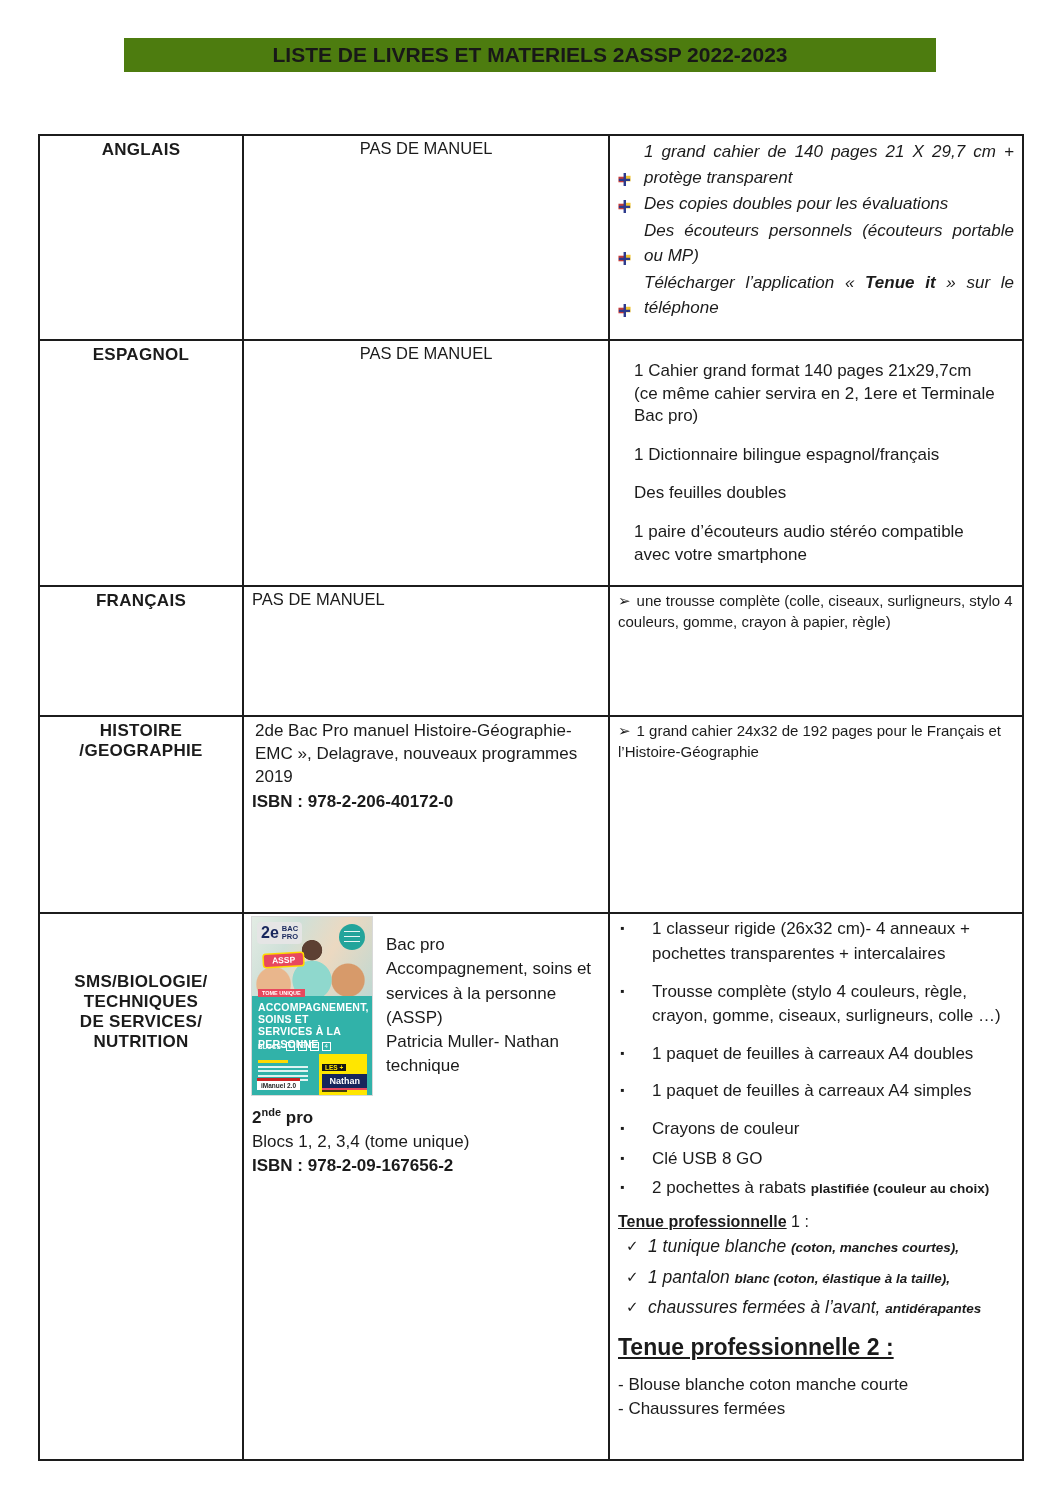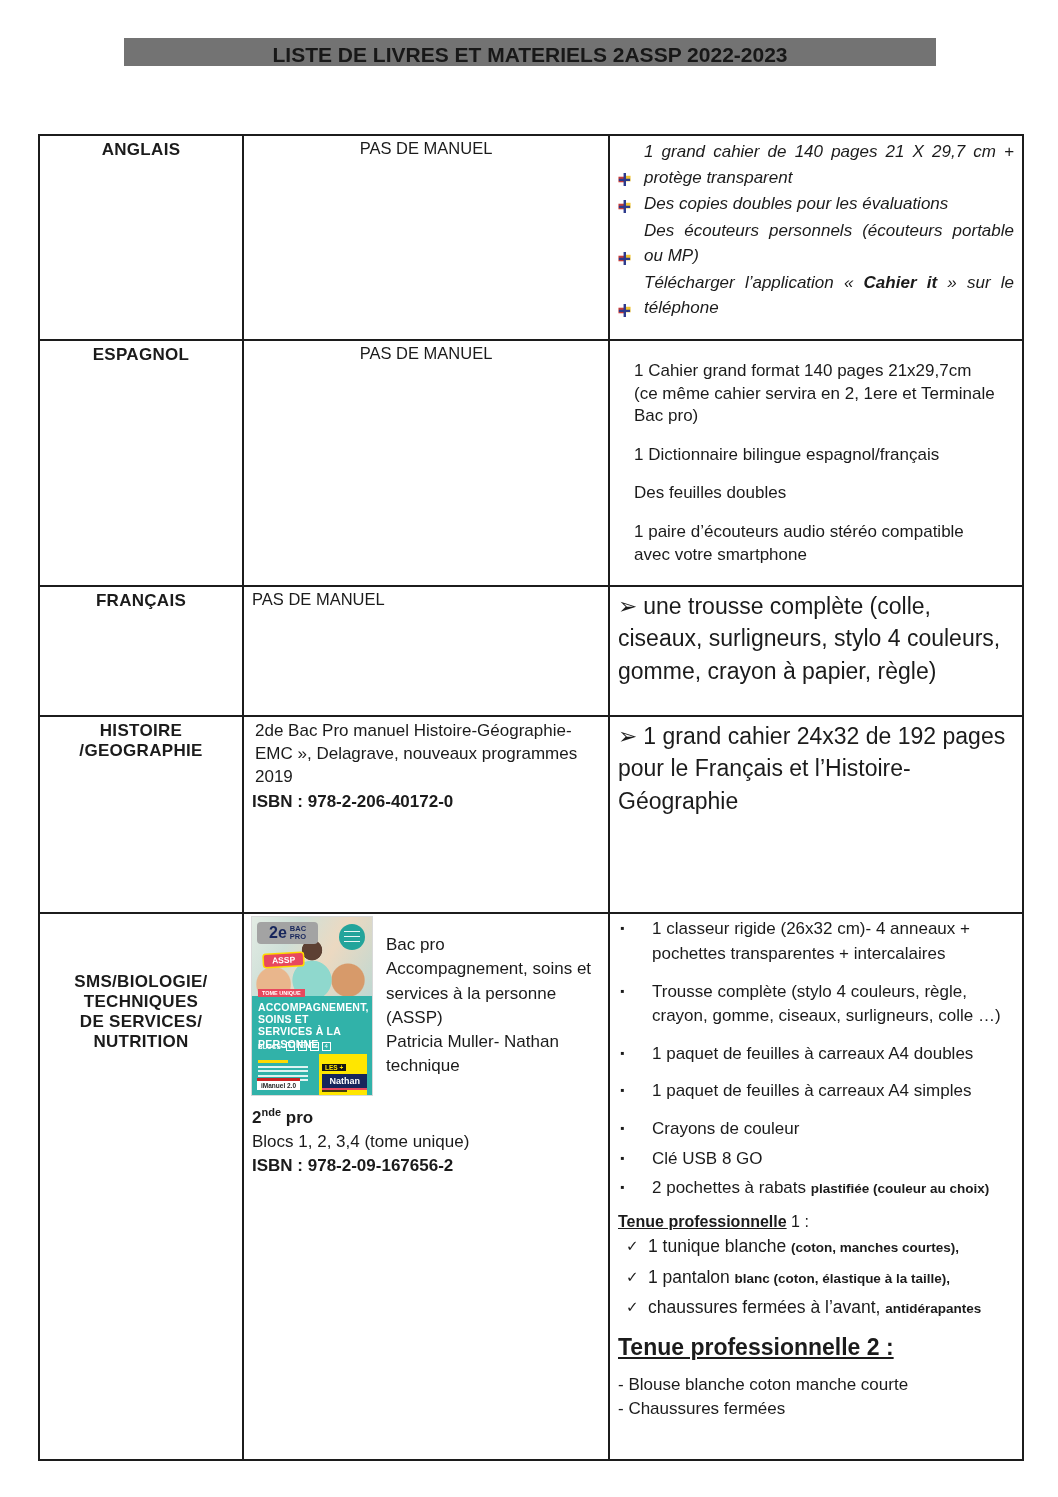--- a/index.html
+++ b/index.html
@@ -1,21 +1,21 @@
 <!DOCTYPE html>
 <html><head>
 <meta charset="utf-8">
 <style>
   * { margin:0; padding:0; box-sizing:border-box; }
   body { background:#ffffff; font-family:"Liberation Sans","DejaVu Sans",sans-serif; color:#1b1b1b; }
   .page { position:relative; width:1058px; height:1497px; background:#fff; overflow:hidden; }
 
   .doc-title {
-    position:absolute; left:124px; top:38px; width:812px; height:28px;
-    background:#737373; text-align:center; line-height:34px;
+    position:absolute; left:124px; top:38px; width:812px; height:34px;
+    background:#4d7c0f; text-align:center; line-height:34px;
     font-size:21px; font-weight:bold; color:#181818;
   }
 
   table.main {
     position:absolute; left:38px; top:134px; width:984px;
     border-collapse:collapse; table-layout:fixed;
   }
   td, th { border:2px solid #1c1c1c; vertical-align:top; padding:3px 8px; overflow:hidden; }
   th { background:#fbe5d8; font-size:17px; font-weight:bold; padding:2px; text-align:center; color:#151515; }
 
@@ -26,21 +26,21 @@
 
   
   .brow { display:flex; align-items:flex-end; margin-bottom:1px;font-style:italic; }
   .bicon { flex:0 0 26px; padding-top:6px; }
   .btext { flex:1; font-size:17px; line-height:1.5; text-align:justify; }
 
   
   .esp p { font-size:17px; line-height:1.33; margin:16px; }
 
   
-  .chev-row { font-size:23px; line-height:1.4; }
+  .chev-row { font-size:15px; line-height:1.4; }
   .chev { display:inline-block; margin-right:6px; }
 
   .isbn { font-weight:bold; }
   .livres-txt { font-size:17px; line-height:1.35; }
 
   
   .book-row { display:flex; gap:14px; }
   .desc { width:218px; padding-top:16px; font-size:17px; line-height:1.42; }
   .below-cover { margin-top:10px; font-size:17px; line-height:1.4; }
   .below-cover sup { font-size:11px; }
@@ -49,35 +49,35 @@
   .sq-item.gap { margin-bottom:13px; }
   .sq-item.tight { margin-bottom:5px; }
   .sqicon { flex:0 0 34px; font-size:12px; padding-top:4px; padding-left:2px; }
   .sqtext { flex:1; font-size:17px; line-height:1.45; }
   .small-txt { font-size:13.5px; font-weight:600; }
 
   .tenue-head { margin-top:12px; font-size:16px; margin-bottom:4px; }
   .tenue-head .tb { font-weight:bold; text-decoration:underline; }
   .check-item { display:flex; align-items:flex-start; margin-bottom:7px; }
   .ckicon { flex:0 0 30px; padding-left:8px; font-size:15px; padding-top:2px; }
-  .cktext { flex:1; font-size:17.5px; line-height:1.35; }
+  .cktext { flex:1; font-size:17.5px; line-height:1.35;font-style:italic; }
   .tenue2-title { font-weight:bold; text-decoration:underline; font-size:23px; margin-top:14px; margin-bottom:12px; }
   .tenue2-line { font-size:17px; line-height:1.4; }
 
   
   .cover { position:relative; flex:0 0 120px; height:178px; background:#31b2a9; overflow:hidden; box-shadow:0 0 0 1px #d9d9d9; }
   .cover-photo { position:absolute; left:0; right:0; top:0; height:44%;
     background:
       radial-gradient(circle at 18% 85%, #e9b68c 0 14%, rgba(0,0,0,0) 15%),
       radial-gradient(circle at 50% 42%, #5d4033 0 13%, rgba(0,0,0,0) 14%),
       radial-gradient(circle at 50% 80%, #8fd8cd 0 22%, rgba(0,0,0,0) 23%),
       radial-gradient(circle at 80% 80%, #d79a6a 0 14%, rgba(0,0,0,0) 15%),
       linear-gradient(120deg,#e3ece4 0%,#cfe0d8 30%,#ecd9c1 60%,#bfd8d2 100%);
   }
-  .cover-grade { position:absolute; top:5px; left:5px; background:#a3a3a3; border-radius:4px; padding:2px 12px; display:flex; gap:3px; align-items:center; }
+  .cover-grade { position:absolute; top:5px; left:5px; background:#e5e5e5; border-radius:4px; padding:2px 4px; display:flex; gap:3px; align-items:center; }
   .grade-num { font-size:16px; font-weight:bold; color:#17265c; }
   .grade-bac { font-size:7.5px; font-weight:bold; color:#17265c; line-height:1.1; white-space:pre-line; }
   .cover-assp { position:absolute; top:37px; left:12px; background:#e8485e; color:#fff; font-size:8.5px; font-weight:bold; padding:1px 8px; border-radius:2px; box-shadow:0 0 0 1.5px #ffd900; transform:rotate(-3deg); }
   .edition-badge { position:absolute; top:7px; right:7px; width:26px; height:26px; border-radius:50%; background:#23a49b;
     background-image:repeating-linear-gradient(180deg, rgba(255,255,255,.9) 0 1.5px, rgba(0,0,0,0) 1.5px 5px);
     background-size:16px 14px; background-position:center 7px; background-repeat:no-repeat; }
   .tome-tag { position:absolute; top:calc(44% - 7px); left:6px; background:#e8485e; color:#fff; font-size:5.5px; font-weight:bold; padding:1px 4px; }
   .cover-title { position:absolute; top:calc(44% + 5px); left:6px; right:6px; font-size:10.5px; font-weight:800; color:#fff; line-height:1.18; letter-spacing:.2px; }
   .blocs-row { position:absolute; top:calc(44% + 46px); left:6px; display:flex; gap:3px; align-items:center; }
   .blocs-label { color:#fff; font-size:6.5px; font-weight:bold; margin-right:2px; }
@@ -142,21 +142,21 @@
                 </svg></span>
           <span class="btext">Des écouteurs personnels (écouteurs portable ou MP)</span>
         </div>
         <div class="brow">
           <span class="bicon"><svg width="13" height="13" viewBox="0 0 14 14">
                   <rect x="0.5" y="4" width="6" height="6" fill="#c33b3b"></rect>
                   <rect x="7.5" y="3" width="6" height="6" fill="#f0c330"></rect>
                   <rect x="6" y="0" width="2.6" height="14" fill="#2d3a8c"></rect>
                   <rect x="1" y="6.2" width="12" height="2.4" fill="#2d3a8c"></rect>
                 </svg></span>
-          <span class="btext"><span>Télécharger l’application « </span><b>Cahier it</b><span> » sur le téléphone</span></span>
+          <span class="btext"><span>Télécharger l’application « </span><b>Tenue it</b><span> » sur le téléphone</span></span>
         </div>
       </td>
     </tr>
 
     <tr style="height:193px">
       <td class="subject">
             <div>ESPAGNOL</div>
           </td>
       <td class="center">
             <div class="pas-manuel">PAS DE MANUEL</div>

